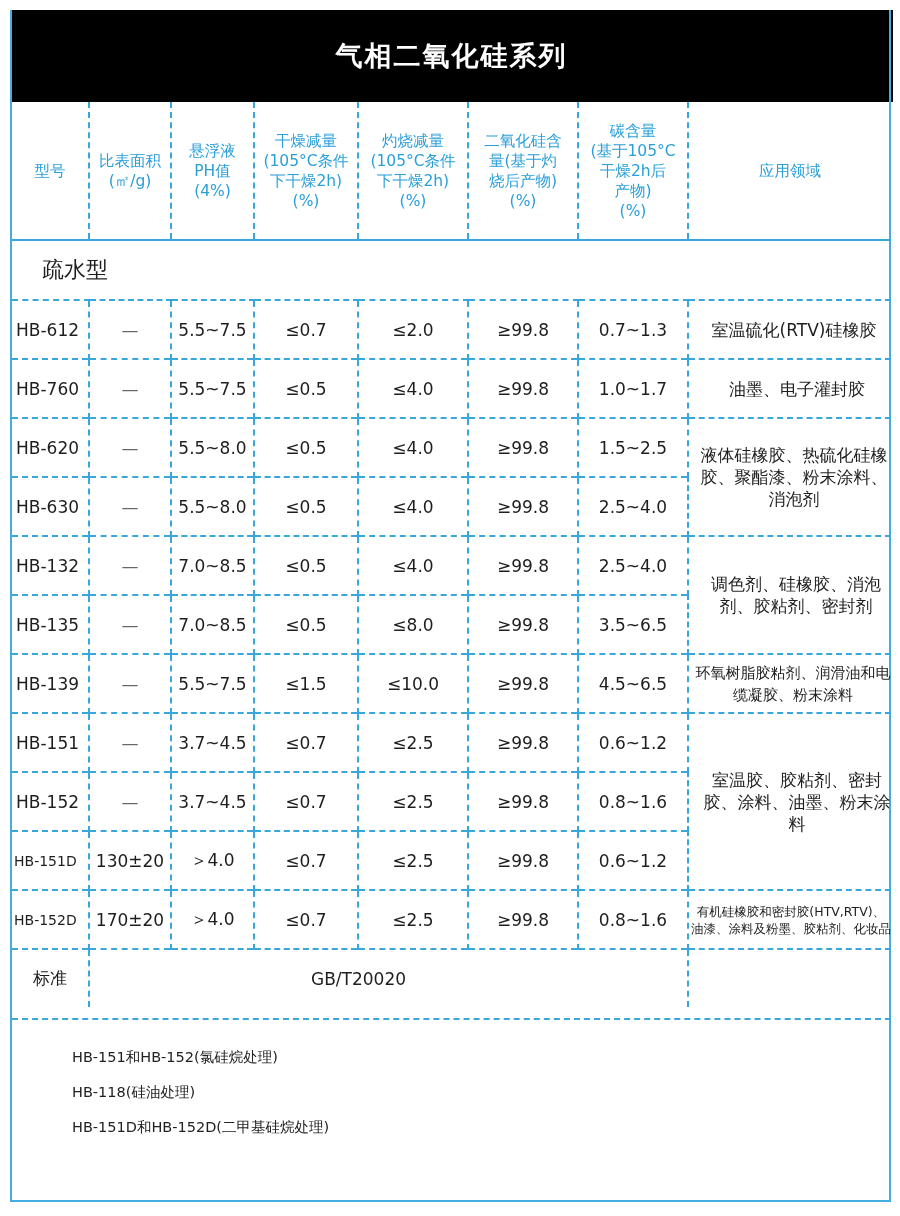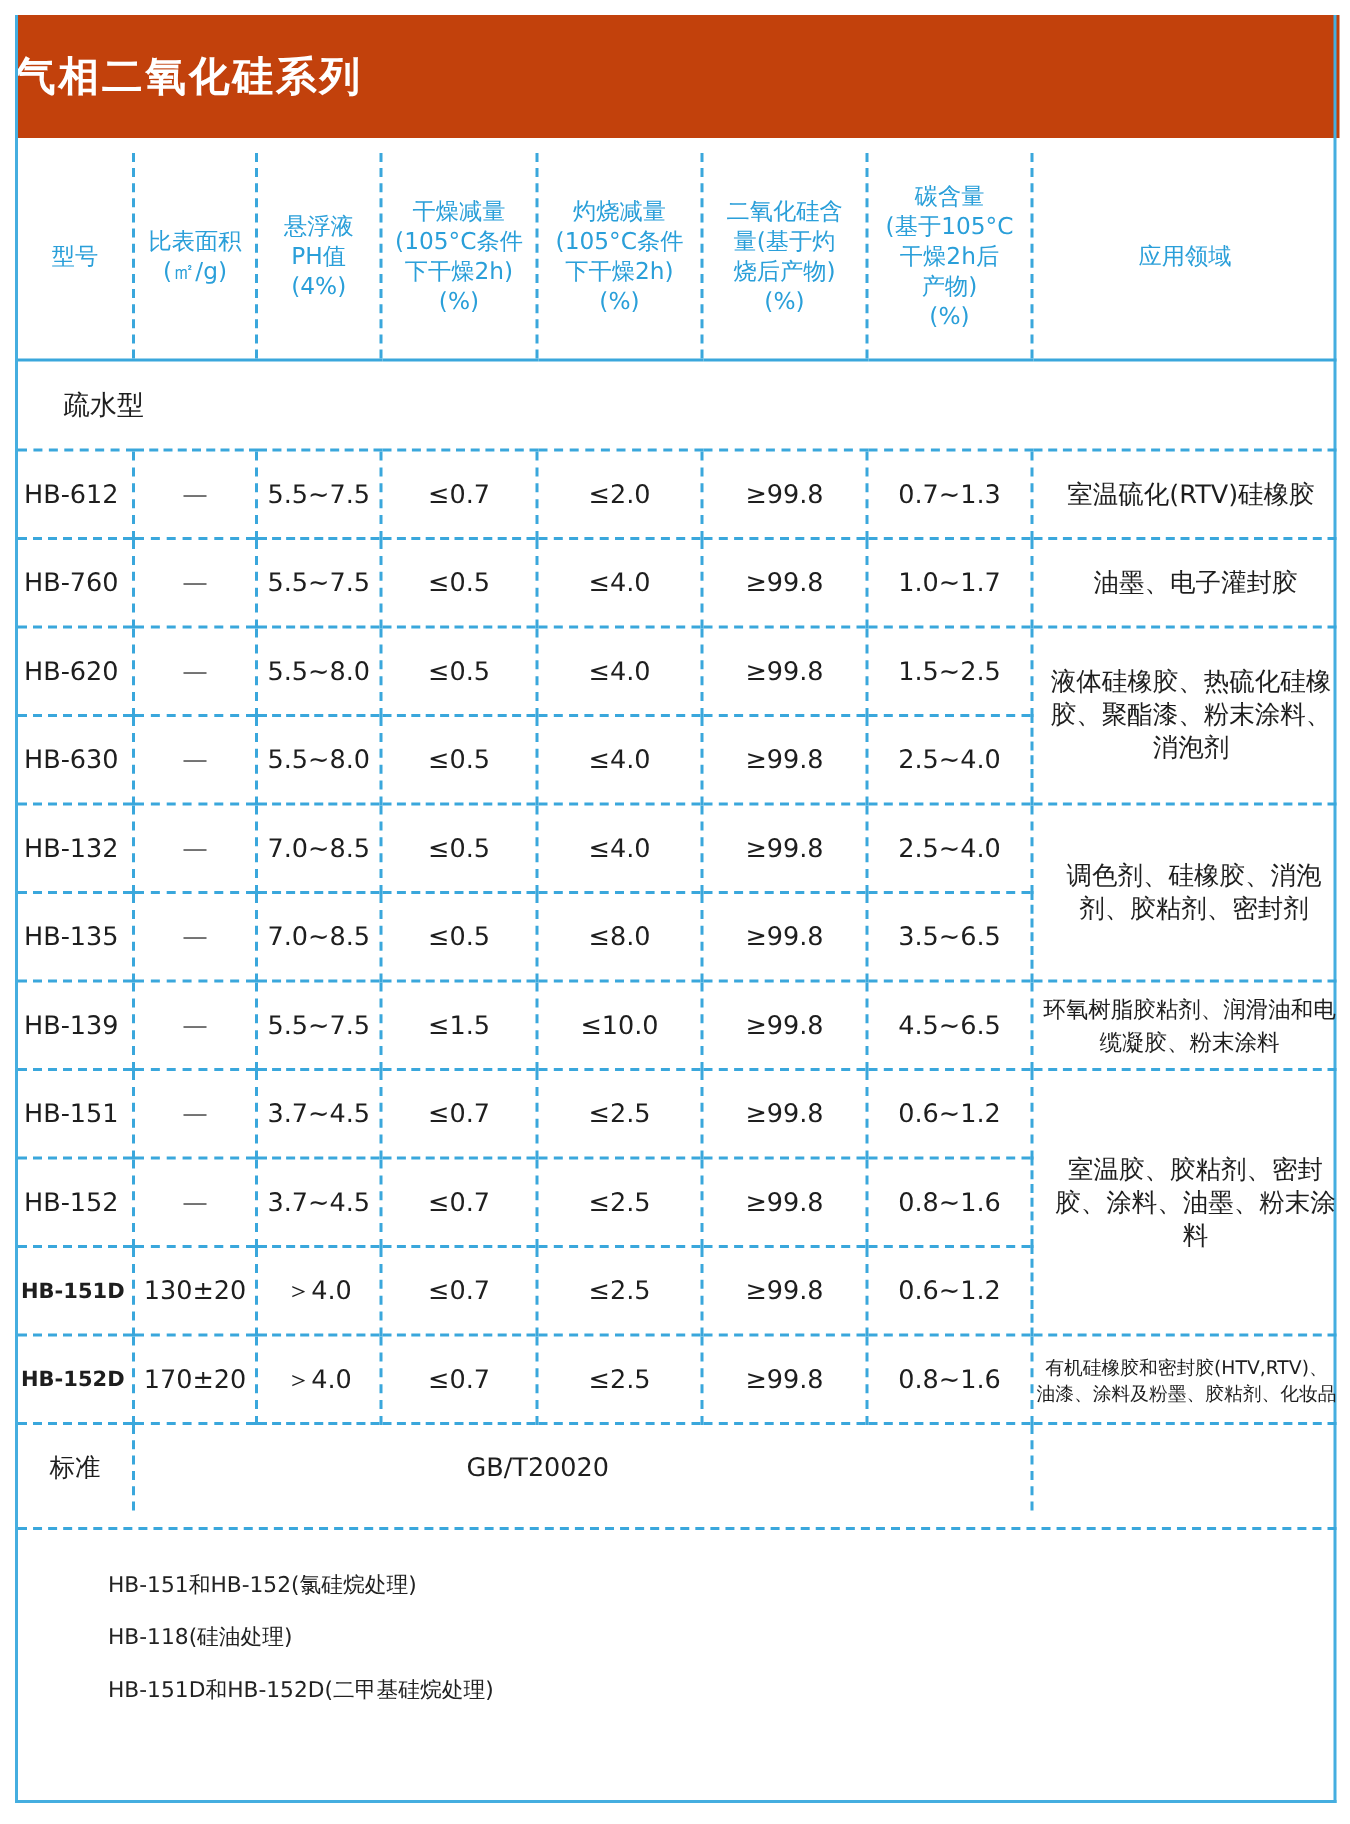--- a/index.html
+++ b/index.html
@@ -1,28 +1,28 @@
 <!DOCTYPE html>
 <html><head>
 <meta charset="utf-8">
 <style>
   html, body { margin: 0; padding: 0; background: #ffffff; }
   body { width: 900px; height: 1216px; position: relative; font-family: "DejaVu Sans", "Liberation Sans", sans-serif; color: #1e1e1e; overflow: hidden; }
   .frame { position: absolute; left: 10px; top: 10px; width: 881px; height: 1192px; border: 2px solid #45aee0; border-top: none; box-sizing: border-box; }
-  .title-band { position: absolute; left: 10px; top: 10px; width: 883px; height: 82px; background: #c2410c; display: flex; align-items: center; justify-content: flex-start; }
+  .title-band { position: absolute; left: 10px; top: 10px; width: 883px; height: 92px; background: #000000; display: flex; align-items: center; justify-content: center; }
   .title-band span { color: #ffffff; font-size: 27px; font-weight: bold; letter-spacing: 2px; }
   table { position: absolute; left: 12px; top: 102px; border-collapse: collapse; table-layout: fixed; width: 879px; }
   td, th { padding: 0; text-align: center; vertical-align: middle; border-left: 2px dashed #3aa7dc; border-top: 2px dashed #3aa7dc; }
   tr td:first-child, tr th:first-child { border-left: none; }
   th { color: #2a9fd9; font-weight: normal; font-size: 15.5px; line-height: 20px; height: 137px; border-top: none; }
   tr.head-row th { border-bottom: 2px solid #3aa7dc; }
-  tr.group-row td { height: 58px; border-top: 2px solid #3aa7dc; text-align: left; padding-left: 30px; font-size: 18px; border-left: none; }
+  tr.group-row td { height: 58px; border-top: 2px solid #3aa7dc; text-align: left; padding-left: 30px; font-size: 22px; border-left: none; }
   tr.data-row td { height: 57px; font-size: 17px; }
   td.model { font-size: 16.5px; text-align: left; padding-left: 4px; }
-  td.model.small { font-size: 14px; padding-left: 2px; font-weight: bold; }
+  td.model.small { font-size: 14px; padding-left: 2px; }
   td.app { font-size: 16px; text-align: center; padding-left: 8px; line-height: 22px; }
   td.app.tiny { font-size: 12.5px; line-height: 17px; padding-left: 2px; }
   td.dash { color: #666; }
   tr.std-row td { height: 57px; font-size: 17px; }
   tr.std-row td.std-label { text-align: center; }
   .notes { position: absolute; left: 24px; top: 1040px; width: 860px; font-size: 14.5px; line-height: 35px; color: #222; margin-left: 48px; }
   .notes div { height: 35px; }
   .bottom-dash { position: absolute; left: 12px; top: 1018px; width: 879px; border-top: 2px dashed #3aa7dc; }
 </style>
 </head>

